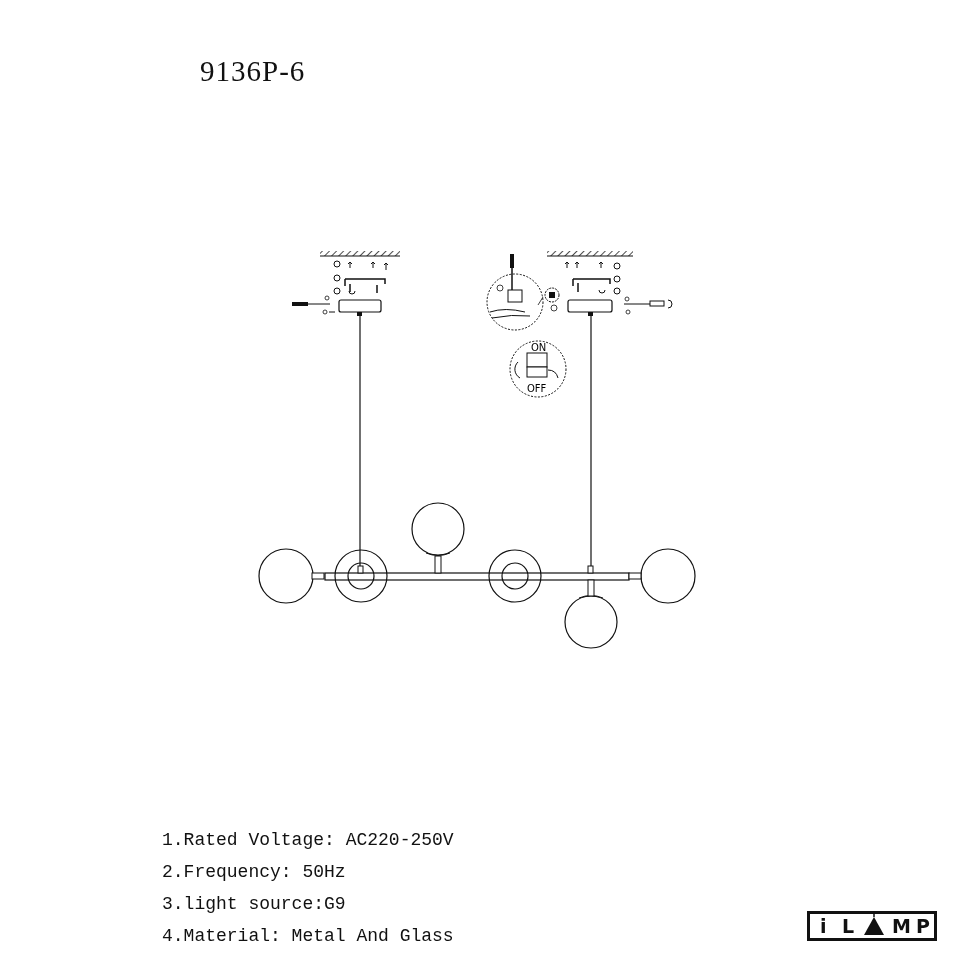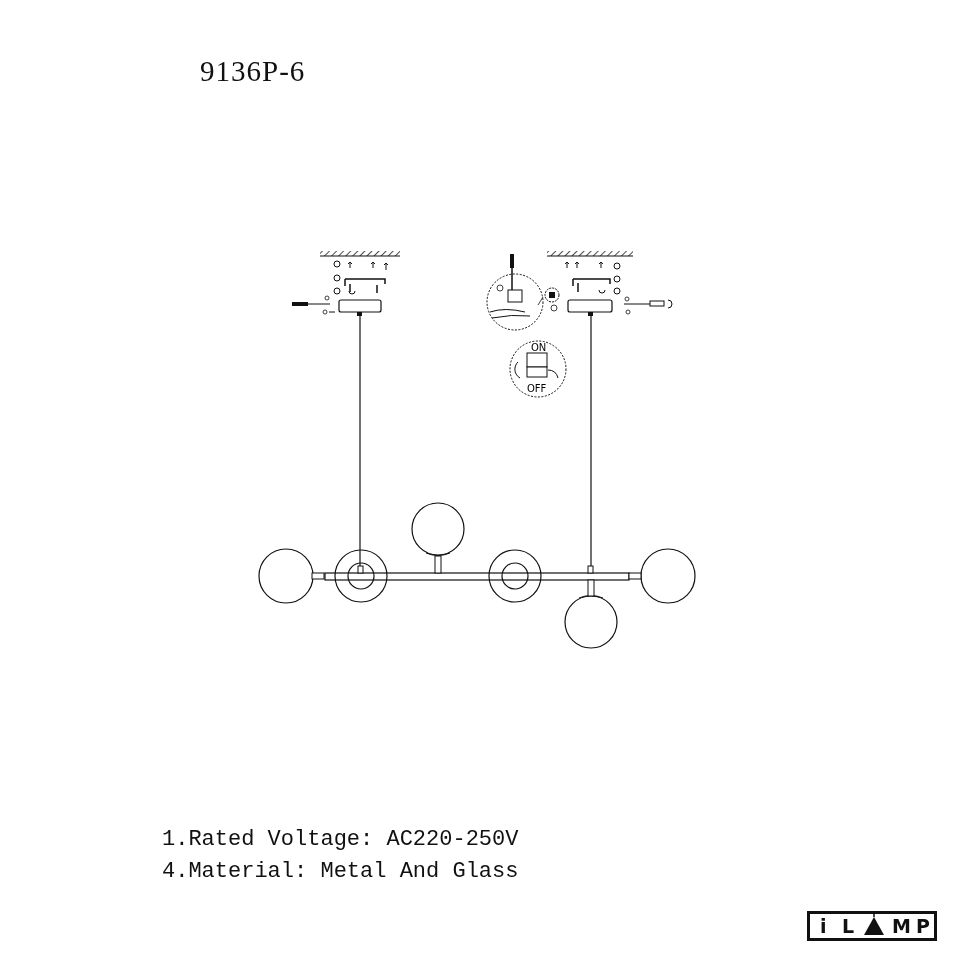--- a/index.html
+++ b/index.html
@@ -1,19 +1,19 @@
 <!DOCTYPE html>
 <html><head>
 <meta charset="utf-8">
 <style>
   html,body{margin:0;padding:0;background:#fff;}
   body{width:970px;height:970px;position:relative;overflow:hidden;font-family:"DejaVu Serif","Liberation Serif",serif;color:#111;}
   .title{position:absolute;left:200px;top:55px;font-size:29px;font-family:"Liberation Serif","DejaVu Serif",serif;letter-spacing:1px;}
   svg.main{position:absolute;left:0;top:0;}
-  .specs{position:absolute;left:162px;top:824px;font-family:"Liberation Mono","DejaVu Sans Mono",monospace;font-size:22px;line-height:32px;}
+  .specs{position:absolute;left:162px;top:824px;font-family:"Liberation Mono","DejaVu Sans Mono",monospace;font-size:18px;line-height:32px;}
   .specs div{white-space:pre;}
   .logo{position:absolute;left:807px;top:911px;width:130px;height:30px;border:3px solid #111;box-sizing:border-box;font-family:"DejaVu Sans","Liberation Sans",sans-serif;font-weight:bold;font-size:19px;}
   .logo span{position:absolute;top:1px;}
   .onoff{font-family:"DejaVu Sans","Liberation Sans",sans-serif;font-size:10px;}
 </style>
 </head>
 <body>
 
 <div class="title">9136P-6</div>
 
@@ -118,20 +118,22 @@
 
     <circle cx="591" cy="622" r="26" fill="#fff" stroke="#111" stroke-width="1.2"></circle>
     <path d="M579 598 q12 -5 24 0" fill="none" stroke="#111" stroke-width="1"></path>
     <rect x="588" y="580" width="6" height="16" fill="#fff" stroke="#111" stroke-width="1"></rect>
     <rect x="588" y="566" width="5" height="7" fill="#fff" stroke="#111" stroke-width="1"></rect>
   </g>
 </svg>
 
 <div class="specs">
   <div>1.Rated Voltage: AC220-250V</div>
+  <div>2.Frequency: 50Hz</div>
+  <div>3.light source:G9</div>
   <div>4.Material: Metal And Glass</div>
 </div>
 
 <div class="logo">
   <span style="left:10px">i</span>
   <span style="left:32px">L</span>
   <svg style="position:absolute;left:52px;top:-3px" width="24" height="27">
     <line x1="12" y1="0" x2="12" y2="6" stroke="#111" stroke-width="1.5"></line>
     <polygon points="12,6 22,24 2,24" fill="#111"></polygon>
   </svg>

